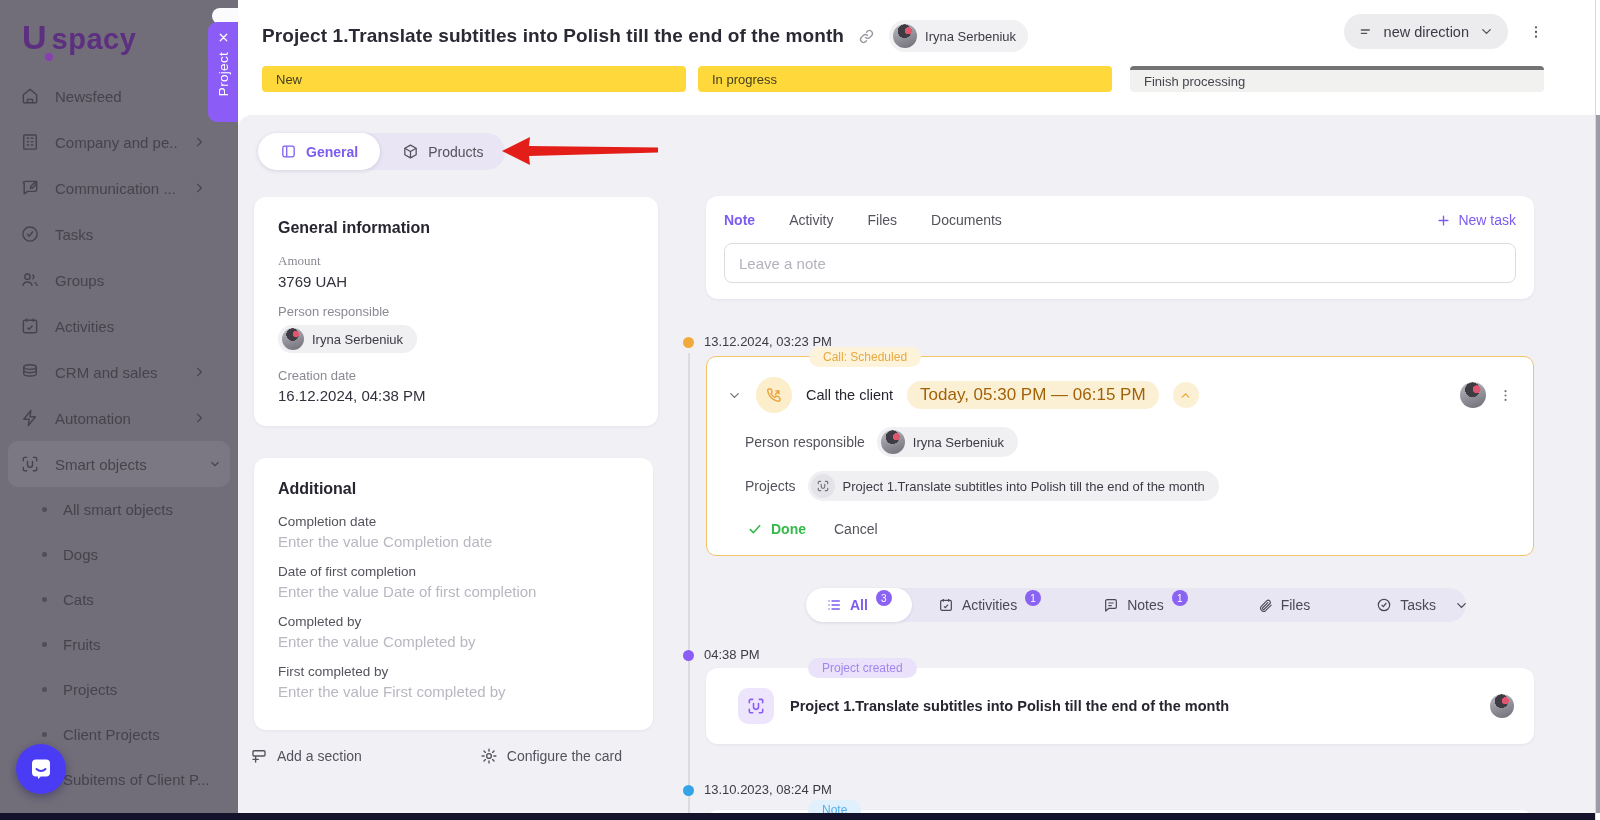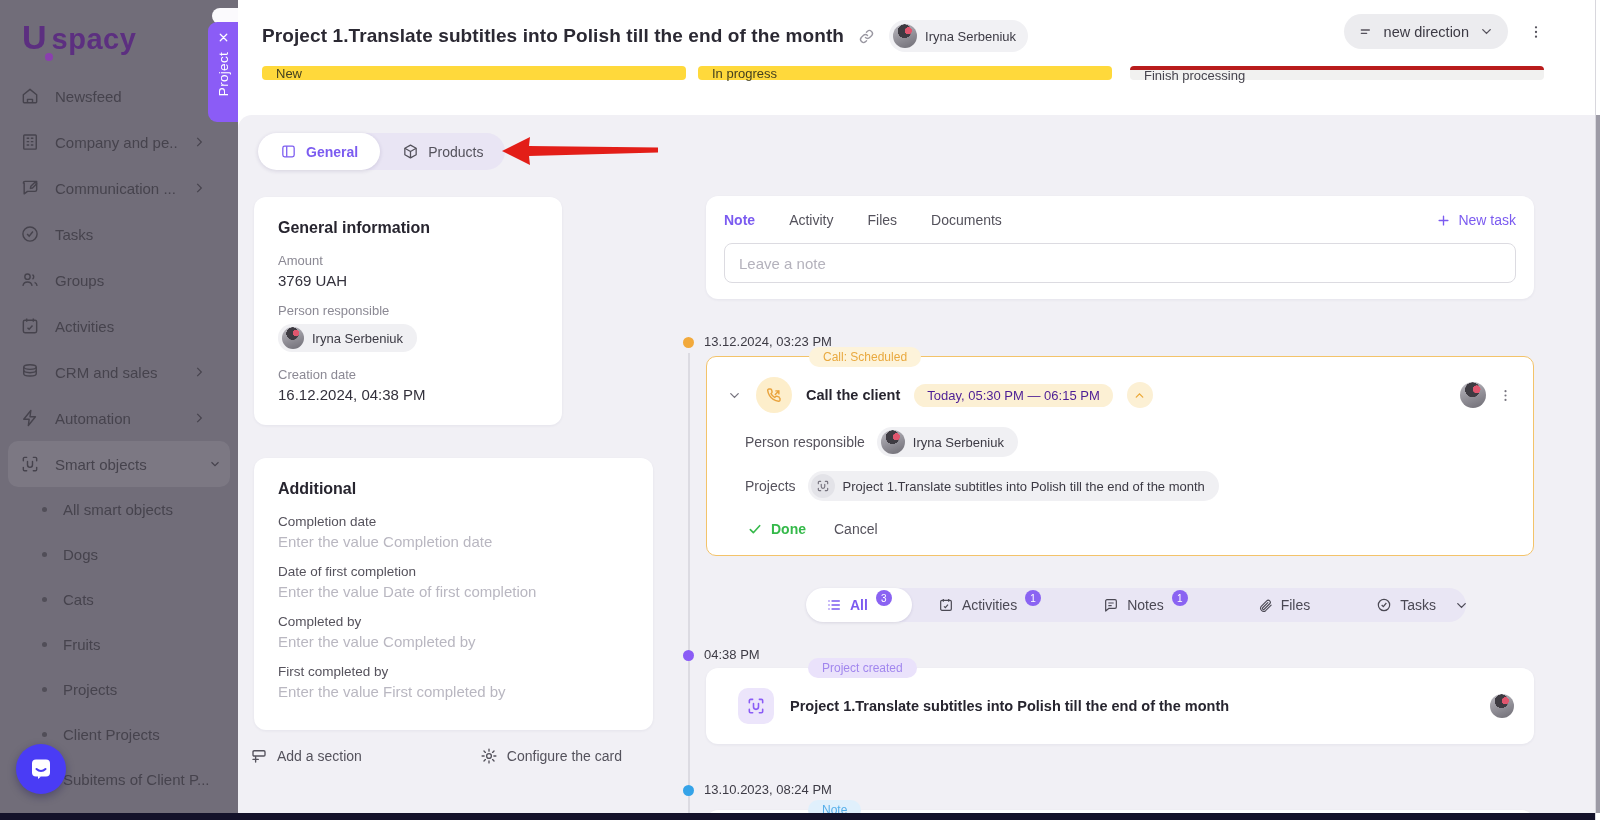--- a/index.html
+++ b/index.html
@@ -50,40 +50,40 @@
       radial-gradient(circle at 48% 30%, #3e3b42 0 32%, rgba(0,0,0,0) 33%),
       linear-gradient(160deg,#bdbbc2 0%,#908e96 55%,#6f6d75 100%);
     flex:none;}
   .direction-btn { position:absolute; right:92px; top:14px; height:35px; background:#ececef;
     border-radius:999px; display:flex; align-items:center; gap:10px; padding:0 14px;
     font-size:14.5px; color:#3c3a44; cursor:pointer;}
   .kebab { position:absolute; right:52px; top:20px; width:24px; height:24px; display:flex;
     align-items:center; justify-content:center; cursor:pointer;}
 
   .stages { position:absolute; left:24px; top:66px; right:56px; display:flex; }
-  .stage { height:14px; border-radius:4px; display:flex; align-items:center; padding:0 14px;
+  .stage { height:26px; border-radius:4px; display:flex; align-items:center; padding:0 14px;
     font-size:13px; cursor:pointer;}
   .stage.yellow { background:#ffd93b; color:#45411f; }
-  .stage.pending { background:#f1f1f0; color:#46444e; border-top:4px solid #b91c1c; }
+  .stage.pending { background:#f1f1f0; color:#46444e; border-top:4px solid #737373; }
   .s1 { width:424px; } .gap1{ width:12px;} .s2 { width:414px; } .gap2{ width:18px;} .s3 { flex:1; }
 
   
   .content { position:absolute; left:0; right:0; top:115px; bottom:0; background:#f1f0f5;
     border-radius:14px 0 0 0; overflow:hidden; }
 
   .seg-tabs { position:absolute; left:20px; top:18px; height:37px; background:#e9e5f4;
     border-radius:999px; display:flex; align-items:center; }
   .seg-tab { display:flex; align-items:center; gap:9px; height:37px; padding:0 22px;
     border-radius:999px; font-size:14px; cursor:pointer; color:#54525c;}
   .seg-tab.on { background:#ffffff; color:#7b5bf0; box-shadow:0 1px 4px rgba(40,30,90,.14); font-weight:600;}
 
   .annot-arrow { position:absolute; left:262px; top:20px; z-index:9; pointer-events:none;}
 
   .card { background:#fff; border-radius:12px; box-shadow:0 1px 3px rgba(40,35,80,.06); }
-  .gcard { position:absolute; left:16px; top:82px; width:308px; padding:22px 24px; }
+  .gcard { position:absolute; left:16px; top:82px; width:404px; padding:22px 24px; }
   .acard { position:absolute; left:16px; top:343px; width:399px; padding:22px 24px 24px; }
   .card-title { font-size:16px; font-weight:700; color:#27252f; margin-bottom:16px;}
   .f-label { font-size:13px; color:#8b8994; margin:14px 0 4px; }
   .f-label.dk { color:#55525c; font-size:13.5px;}
   .f-value { font-size:15px; color:#33313c; }
   .f-placeholder { font-size:15px; color:#b9b7c1; margin-bottom:6px;}
   .person-chip { display:inline-flex; align-items:center; gap:8px; background:#f0f0f3;
     border-radius:999px; padding:3px 14px 3px 4px; font-size:13px; color:#3c3a44; margin-top:2px;}
 
   .card-foot { position:absolute; left:12px; top:632px; width:372px; display:flex;
@@ -109,22 +109,22 @@
   .call-card { position:absolute; left:468px; top:241px; width:828px; height:200px;
     background:#fff; border:1.5px solid #f3c36a; border-radius:10px; }
   .tl-badge { position:absolute; top:-10px; left:102px; font-size:12px; padding:3px 14px;
     border-radius:999px;text-align:center; }
   .badge-orange { background:#fdf3da; color:#e9a93f; }
   .badge-purple { background:#eae2fb; color:#a287ee; }
   .badge-blue   { background:#e0f0fc; color:#55aeea; }
   .call-head { display:flex; align-items:center; gap:14px; padding:20px 20px 0 20px;}
   .icon-round { width:36px; height:36px; border-radius:50%; background:#fdeecb; color:#e9a33d;
     display:flex; align-items:center; justify-content:center; flex:none;}
-  .call-title { font-size:14.5px; font-weight:700; color:#27252f;}
-  .time-pill { background:#fcf0d4; color:#4c1d95; font-size:13px; padding:4px 13px; border-radius:999px;}
+  .call-title { font-size:14.5px; font-weight:400; color:#27252f;}
+  .time-pill { background:#fcf0d4; color:#a16207; font-size:17px; padding:4px 13px; border-radius:999px;}
   .chev-circle { width:26px; height:26px; border-radius:50%; background:#fcf0d4; color:#eca938;
     display:flex; align-items:center; justify-content:center; cursor:pointer;}
   .call-right { margin-left:auto; display:flex; align-items:center; gap:12px;}
   .call-row { display:flex; align-items:center; gap:12px; padding:14px 20px 0 38px;
     font-size:14px; color:#55525c;}
   .obj-chip { display:inline-flex; align-items:center; gap:8px; background:#f0f0f3;
     border-radius:999px; padding:3px 14px 3px 3px; font-size:13px; color:#3c3a44;}
   .obj-ico { width:24px; height:24px; border-radius:50%; background:#e3e3e8; color:#76737e;
     display:flex; align-items:center; justify-content:center;}
   .call-actions { display:flex; align-items:center; gap:28px; padding:20px 20px 0 40px; font-size:14px;}
@@ -354,21 +354,21 @@
         <span>Products</span>
       </div>
     </div>
 
     <svg class="annot-arrow" width="160" height="32" viewBox="0 0 160 32">
       <polygon points="2,16 30,2 29,11 158,12.5 158,17.5 29,21 30,30" fill="#e31e18"></polygon>
     </svg>
 
     <div class="card gcard">
       <div class="card-title">General information</div>
-      <div class="f-label" style="margin-top:3px;">Amount</div>
+      <div class="f-label" style="margin-top:3px;font-family:Liberation Serif, serif;">Amount</div>
       <div class="f-value">3769 UAH</div>
       <div class="f-label">Person responsible</div>
       <div class="person-chip">
         <span class="avatar" style="width:22px;height:22px;"></span>
         <span>Iryna Serbeniuk</span>
       </div>
       <div class="f-label">Creation date</div>
       <div class="f-value">16.12.2024, 04:38 PM</div>
     </div>
 

